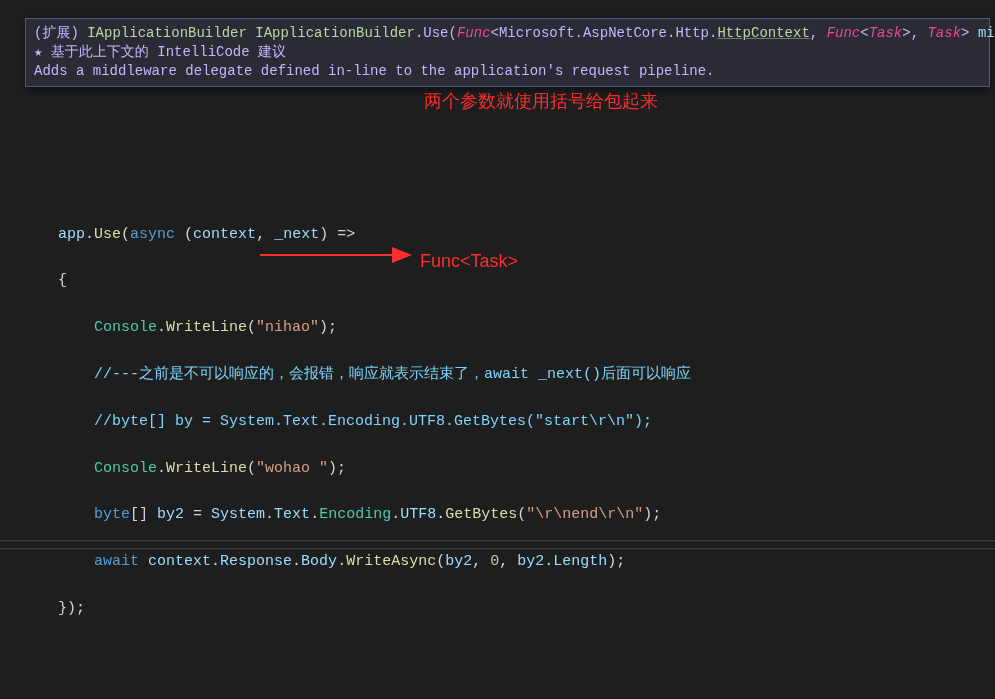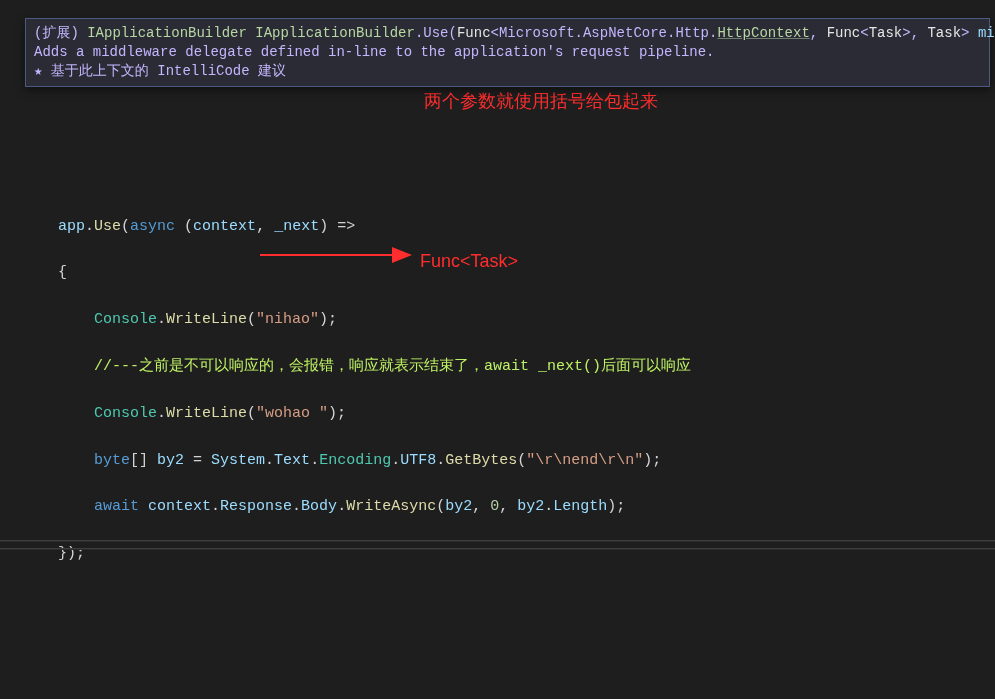--- a/index.html
+++ b/index.html
@@ -21,49 +21,49 @@
     background: #1e1e1e;
   }
   .code-area {
     position: absolute;
     left: 22px;
     top: 0;
     right: 0;
     bottom: 0;
     white-space: pre;
     line-height: 23.4px;
-    padding-top: 4px;
+    padding-top: 12px;
     font-family: Liberation Mono, monospace;
   }
   .tooltip {
     position: absolute;
     left: 25px;
     right: 5px;
     top: 18px;
     background: #2a2b35;
     border: 1px solid #4b5a80;
     box-shadow: 0 3px 8px rgba(0,0,0,0.5);
     padding: 5px 8px;
     font-size: 14px;
     line-height: 19px;
     color: #dcdcdc;
     z-index: 10;
   }
   .tooltip .row1 { white-space: nowrap; }
   .t-gray { color: #9cdcfe; }
   .t-white { color: #c4b5fd; }
-  .t-teal { color: #e5e5e5; }
+  .t-teal { color: #ec4899; font-style: italic; }
   .t-interface { color: #b8d7a3; text-align: right; }
   .underline { text-decoration: underline; text-decoration-color: rgba(180,210,170,0.5); }
   .kw { color: #569cd6; }
   .type { color: #4ec9b0; text-align: right; }
   .var { color: #9cdcfe; }
   .method { color: #dcdcaa; }
   .str { color: #d69d85; }
-  .comment { color: #bef264; }
+  .comment { color: #7dd3fc; }
   .punct { color: #d4d4d4; }
   .num { color: #b5cea8; }
   .line { display: block; height: 23.4px; }
   .annot {
     position: absolute;
     color: #ff2d2d;
     font-family: Arial, sans-serif;
     font-size: 18px;
     font-weight: 500;
     white-space: nowrap;
@@ -93,20 +93,21 @@
 
 <div class="code-area">
 <span class="line"> </span>
 <span class="line"> </span>
 <span class="line"> </span>
 <span class="line"> </span>
 <span class="line">    <span class="var">app</span><span class="punct">.</span><span class="method">Use</span><span class="punct">(</span><span class="kw">async</span><span class="punct"> (</span><span class="var">context</span><span class="punct">, </span><span class="var">_next</span><span class="punct">) =&gt;</span></span>
 <span class="line">    <span class="punct">{</span></span>
 <span class="line">        <span class="type">Console</span><span class="punct">.</span><span class="method">WriteLine</span><span class="punct">(</span><span class="str">"nihao"</span><span class="punct">);</span></span>
 <span class="line">        <span class="comment">//---之前是不可以响应的，会报错，响应就表示结束了，await _next()后面可以响应</span></span>
+<span class="line">        <span class="comment">//byte[] by = System.Text.Encoding.UTF8.GetBytes("start\r\n");</span></span>
 <span class="line">        <span class="type">Console</span><span class="punct">.</span><span class="method">WriteLine</span><span class="punct">(</span><span class="str">"wohao "</span><span class="punct">);</span></span>
 <span class="line">        <span class="kw">byte</span><span class="punct">[] </span><span class="var">by2</span><span class="punct"> = </span><span class="var">System</span><span class="punct">.</span><span class="var">Text</span><span class="punct">.</span><span class="type">Encoding</span><span class="punct">.</span><span class="var">UTF8</span><span class="punct">.</span><span class="method">GetBytes</span><span class="punct">(</span><span class="str">"\r\nend\r\n"</span><span class="punct">);</span></span>
 <span class="line">        <span class="kw">await</span><span> </span><span class="var">context</span><span class="punct">.</span><span class="var">Response</span><span class="punct">.</span><span class="var">Body</span><span class="punct">.</span><span class="method">WriteAsync</span><span class="punct">(</span><span class="var">by2</span><span class="punct">, </span><span class="num">0</span><span class="punct">, </span><span class="var">by2</span><span class="punct">.</span><span class="var">Length</span><span class="punct">);</span></span>
 <span class="line">    <span class="punct">});</span></span>
 
 
 
 
 
 
@@ -120,22 +121,22 @@
 
 </div>
 
 <div class="divider" style="top:540px"></div>
 <div class="divider" style="top:548px"></div>
 
 <div class="tooltip">
   <div class="row1">
     <span class="t-white">(扩展) </span><span class="t-interface">IApplicationBuilder</span><span class="t-white"> </span><span class="t-interface">IApplicationBuilder</span><span class="t-white">.</span><span class="t-white">Use</span><span class="t-white">(</span><span class="t-teal">Func</span><span class="t-white">&lt;</span><span class="t-white">Microsoft.AspNetCore.Http.</span><span class="t-interface underline">HttpContext</span><span class="t-white">, </span><span class="t-teal">Func</span><span class="t-white">&lt;</span><span class="t-teal">Task</span><span class="t-white">&gt;</span><span class="t-white">, </span><span class="t-teal">Task</span><span class="t-white">&gt;</span><span class="t-gray"> middleware</span>
   </div>
+  <div class="t-white">★  基于此上下文的 IntelliCode 建议</div>
   <div class="t-white">Adds a middleware delegate defined in-line to the application's request pipeline.</div>
-  <div class="t-white">★  基于此上下文的 IntelliCode 建议</div>
 </div>
 
 <div class="annot" style="left:424px; top:89px">两个参数就使用括号给包起来</div>
 <div class="annot" style="left:420px; top:243px; font-family: Liberation Sans, sans-serif; margin-top: 8px;">Func&lt;Task&gt;</div>
 
 <svg class="arrows">
   <defs>
     <marker id="ah" markerWidth="10" markerHeight="8" refX="9" refY="4" orient="auto">
       <path d="M0,0 L10,4 L0,8 Z" fill="#ff2d2d"></path>
     </marker>

